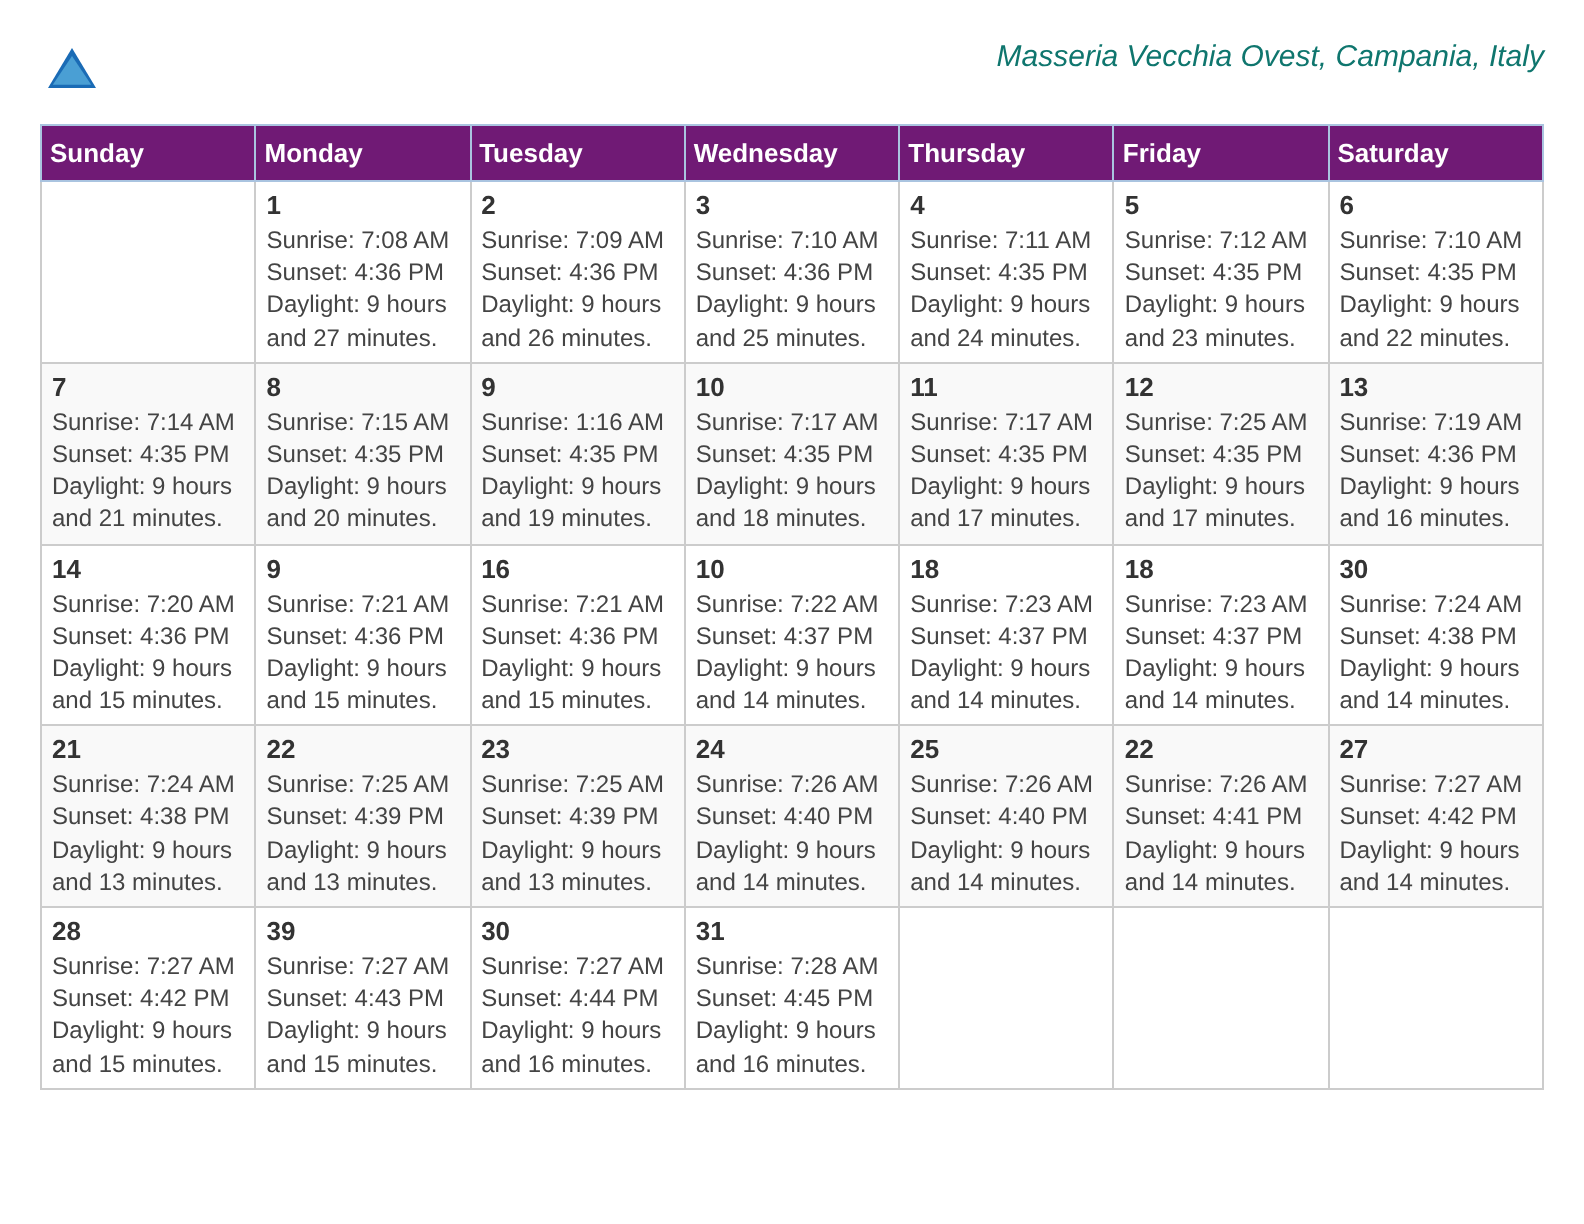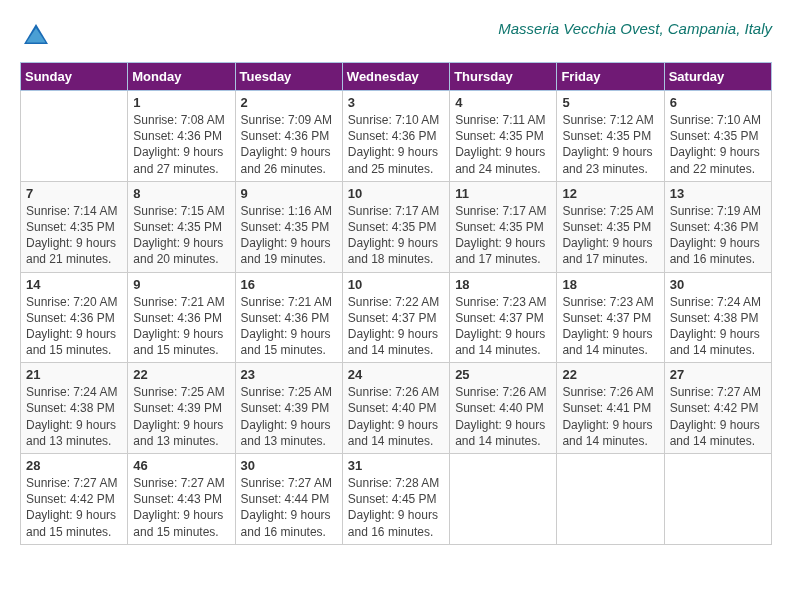--- a/index.html
+++ b/index.html
@@ -343,21 +343,21 @@
       <tr>
         <td>
         <span class="day-number">28</span>
         <div class="day-info">
           <span>Sunrise: 7:27 AM</span><br>
           <span>Sunset: 4:42 PM</span><br>
           <span>Daylight: 9 hours and 15 minutes.</span>
         </div>
       </td>
         <td>
-        <span class="day-number">46</span>
+        <span class="day-number">39</span>
         <div class="day-info">
           <span>Sunrise: 7:27 AM</span><br>
           <span>Sunset: 4:43 PM</span><br>
           <span>Daylight: 9 hours and 15 minutes.</span>
         </div>
       </td>
         <td>
         <span class="day-number">30</span>
         <div class="day-info">
           <span>Sunrise: 7:27 AM</span><br>

